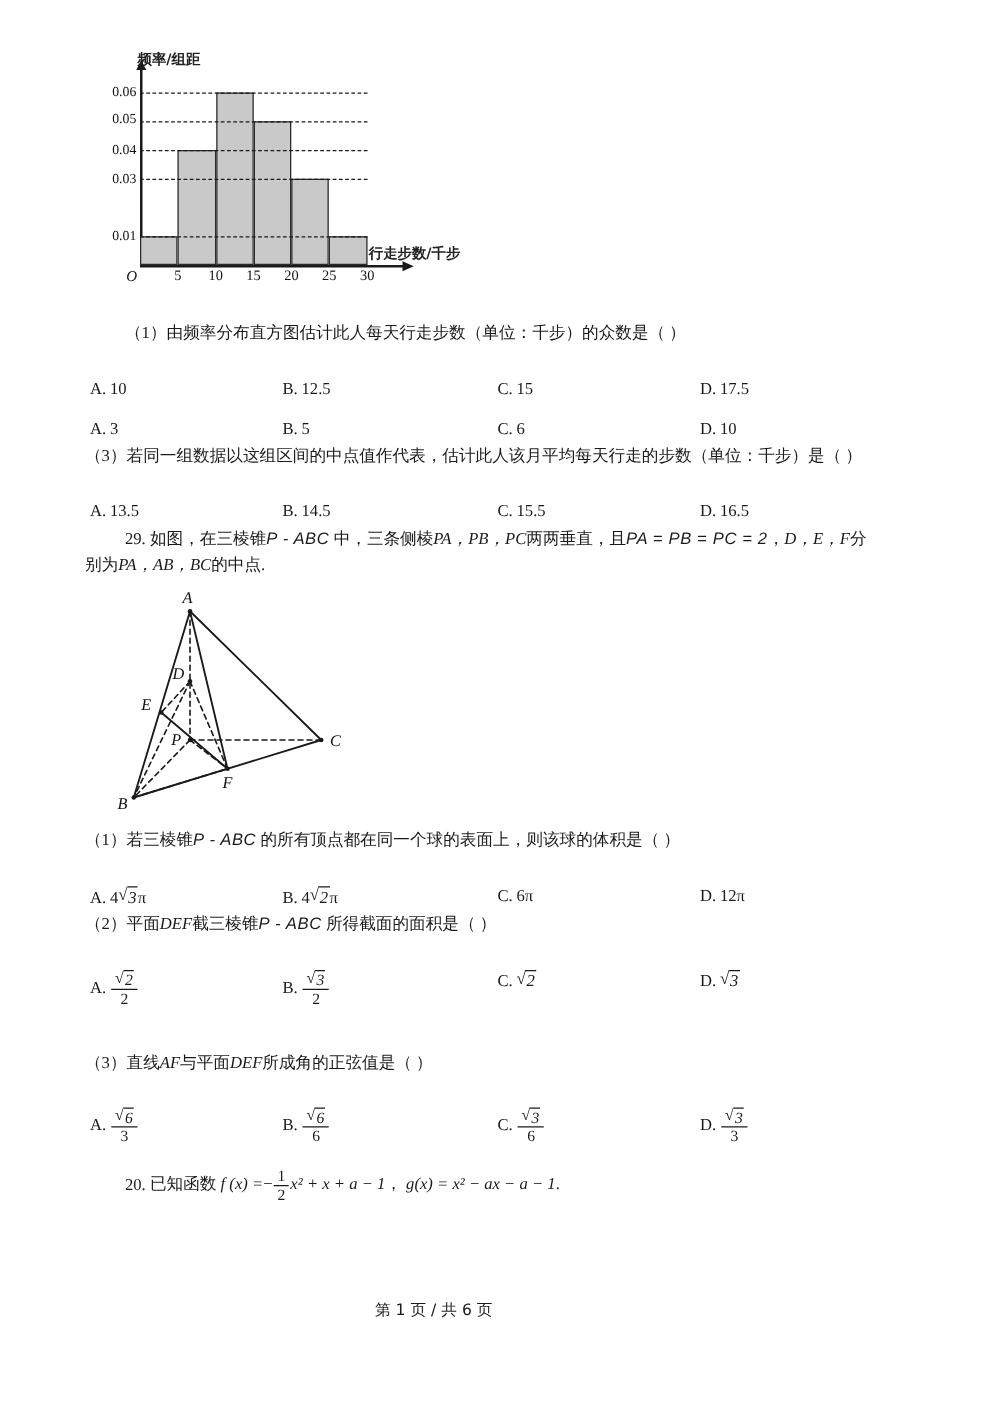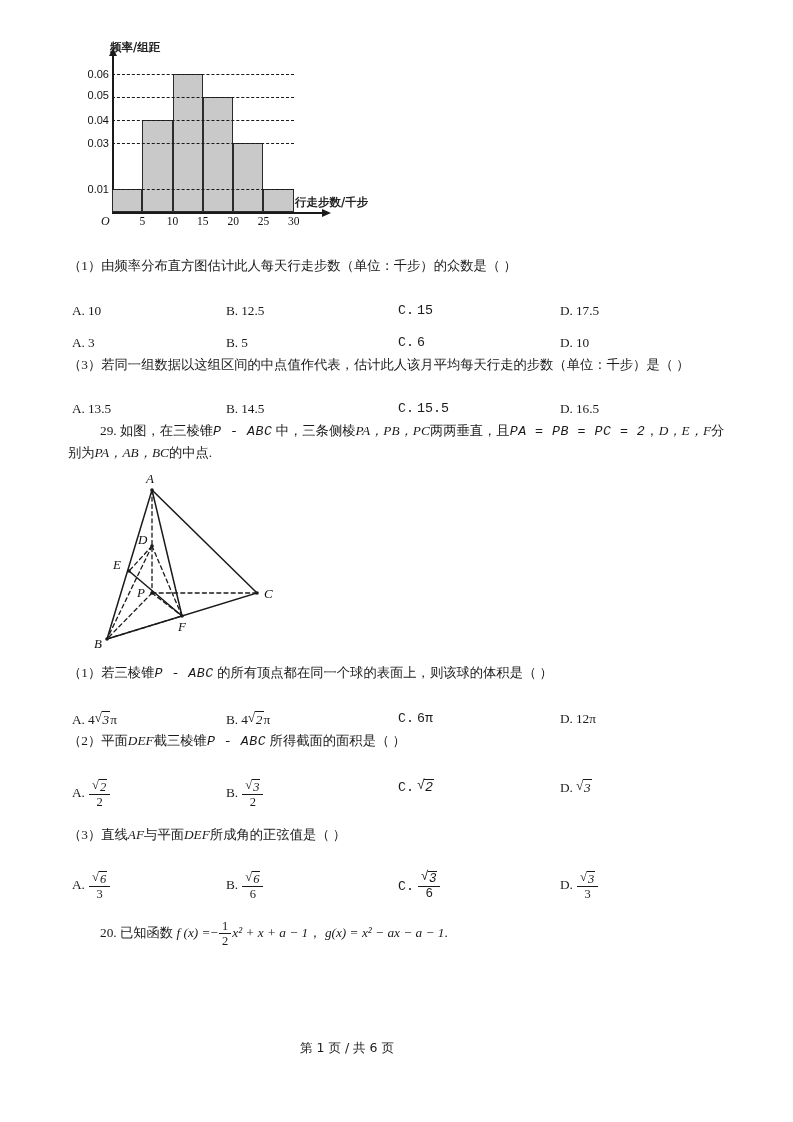--- a/index.html
+++ b/index.html
@@ -100,21 +100,21 @@
     border-top: 1.5px dashed #1a1a1a;
   }
   .ytick {
     position: absolute;
     right: 100%;
     margin-right: 3px;
     transform: translateY(-50%);
     font-size: 11px;
     white-space: nowrap;
     color: #111;
-    font-family: Liberation Sans, sans-serif;
+    font-family: Liberation Serif, serif;
   }
   .xtick {
     position: absolute;
     top: 153px;
     transform: translateX(-50%);
     font-size: 11.5px;
     color: #111;
     font-family: "Liberation Serif", serif;
   }
   .origin-label {
@@ -136,45 +136,45 @@
     white-space: nowrap;
   }
 
   
   .qline {
     font-size: 13.3px;
     line-height: 1.55;
     margin: 0 0 14px 0;
     color: #1a1a1a;
   }
-  .qline.first { margin-top: 16px; }
+  .qline.first { margin-top: 16px; margin-left: 32px; }
   .qnum { font-family: "Liberation Serif", serif; margin-left: 32px; }
   .opts {
     position: relative;
     margin: 0 0 14px 0;
     height: 18px;
     font-size: 13.3px;
   }
   .opts.tall { height: 40px; }
   .opt {
     position: absolute;
     top: 12px;
     white-space: nowrap;
     color: #1a1a1a;
   }
   .opt .lbl { margin-right: 3px; }
   .o1 { left: 4px; }
   .o2 { left: 158px; }
-  .o3 { left: 330px; font-family: Liberation Mono, monospace; }
+  .o3 { left: 330px; }
   .o4 { left: 492px; }
 
   .it { font-style: italic; font-family: "Liberation Serif", serif; }
   .mathish {
     font-style: italic;
-    font-family: Liberation Mono, monospace;
+    font-family: Liberation Sans, sans-serif;
     letter-spacing: .5px;
   }
 
   
   .sqrt {
     display: inline-block;
     position: relative;
     padding-left: 7px;
     font-style: italic;
   }
@@ -383,21 +383,21 @@
         <span class="lbl">B.</span><span class="frac"><span class="num"><span class="sqrt"><span class="rad">3</span></span></span><span class="den">2</span></span>
       </span>
       <span class="opt o3">
         <span class="lbl">C.</span><span class="sqrt"><span class="rad">2</span></span>
       </span>
       <span class="opt o4">
         <span class="lbl">D.</span><span class="sqrt"><span class="rad">3</span></span>
       </span>
     </div>
 
-    <p class="qline" style="margin-top:18px;">
+    <p class="qline" style="margin-top:36px;">
       <span>（3）直线</span><span class="it">AF</span><span>与平面</span><span class="it">DEF</span><span>所成角的正弦值是（      ）</span>
     </p>
     <div class="opts tall">
       <span class="opt o1">
         <span class="lbl">A.</span><span class="frac"><span class="num"><span class="sqrt"><span class="rad">6</span></span></span><span class="den">3</span></span>
       </span>
       <span class="opt o2">
         <span class="lbl">B.</span><span class="frac"><span class="num"><span class="sqrt"><span class="rad">6</span></span></span><span class="den">6</span></span>
       </span>
       <span class="opt o3">

